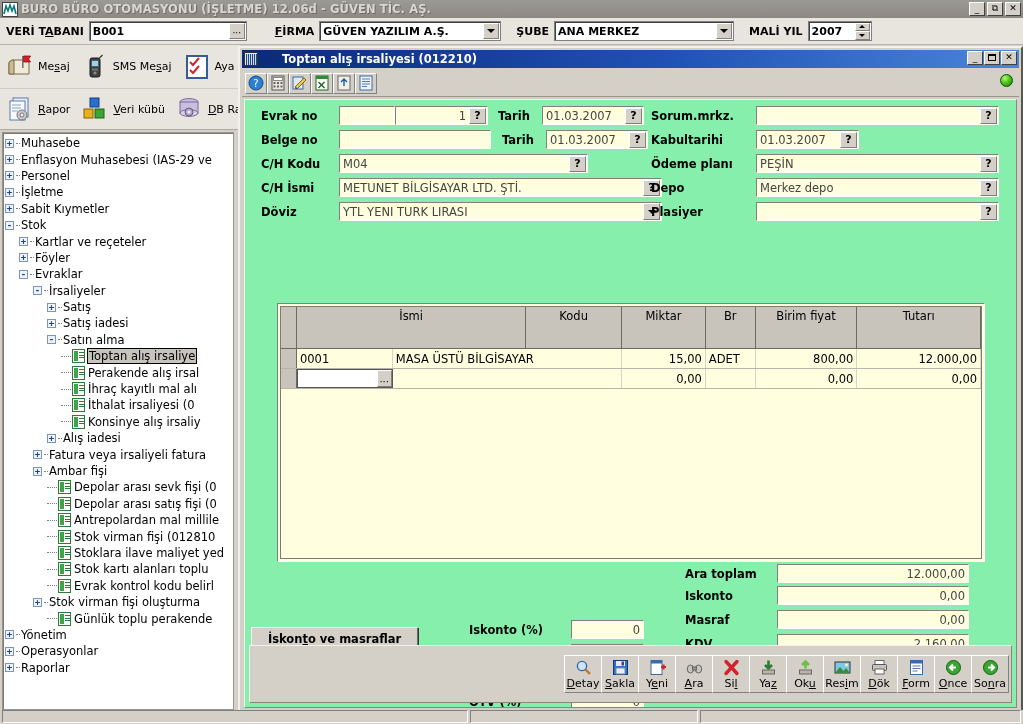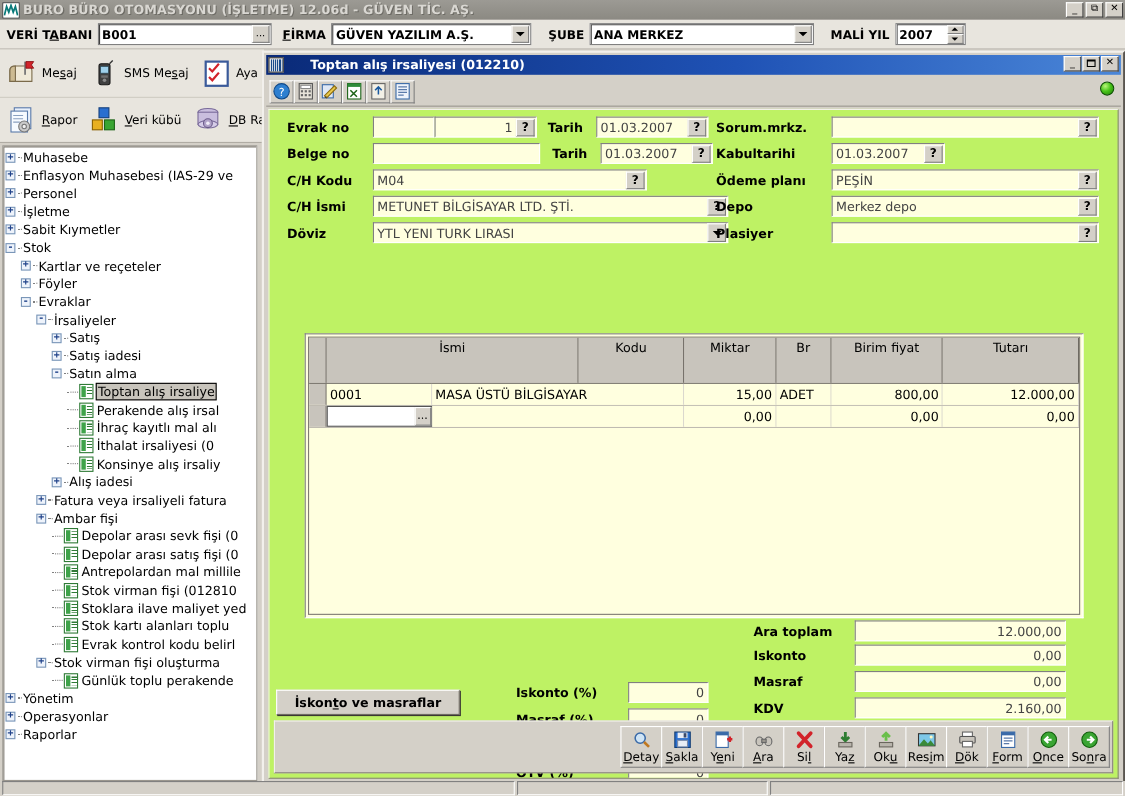--- a/index.html
+++ b/index.html
@@ -160,21 +160,21 @@
     display: flex; align-items: center; justify-content: center; position: relative;
   }
   .greenLed {
     position: absolute; right: 6px; top: 4px; width: 13px; height: 13px; border-radius: 50%;
     background: radial-gradient(circle at 35% 30%, #b9f77a 0%, #49c41a 45%, #1d7a06 100%);
     border: 1px solid #0f5204;
   }
 
   .dlgBody {
     position: absolute; left: 4px; top: 51px; right: 4px; bottom: 4px;
-    background: #bef264;
+    background: #86efac;
     border: 1px solid #f2f0ec; border-right-color: #8a867e; border-bottom-color: #8a867e;
     overflow: hidden;
   }
 
   
   .fld { position: absolute; display: flex; align-items: center; }
   .flabel { font-size: 11.5px; font-weight: bold; color: #000; white-space: nowrap; }
   .ibox {
     background: #ffffdf; height: 19px;
     border-top: 1px solid #808080; border-left: 1px solid #808080;
@@ -229,21 +229,21 @@
     border-top: 1px solid #fff; border-left: 1px solid #fff;
     border-right: 1px solid #6e6a62; border-bottom: 1px solid #6e6a62;
     box-shadow: 1px 1px 0 #3a3832;
     display: flex; align-items: center; justify-content: center;
     font-size: 11.5px; font-weight: bold; color: #000;
   }
   .btnBig u { text-decoration: underline; }
 
   
   .actBar {
-    position: absolute; left: 4px; right: 4px; bottom: 4px; height: 48px;
+    position: absolute; left: 4px; right: 4px; bottom: 4px; height: 58px;
     background: #d4d0c8;
     border: 1px solid #f2f0ec; border-right-color: #8a867e; border-bottom-color: #8a867e;
     display: flex; align-items: center; justify-content: flex-end; padding-right: 2px;
   }
   .actBtn {
     width: 38px; height: 38px; margin-left: -1px;
     background: #d4d0c8;
     border-top: 1px solid #fff; border-left: 1px solid #fff;
     border-right: 1px solid #808080; border-bottom: 1px solid #808080;
     display: flex; flex-direction: column; align-items: center; justify-content: flex-start;
@@ -283,29 +283,29 @@
   </div>
 
   <div class="dbBar">
     <span class="lbl">VERİ T<u>A</u>BANI</span>
     <div class="boxOuter" style="width:158px;">
       <span class="val">B001</span>
       <div class="btnSmall">
           <span style="position:relative;top:2px;">···</span>
         </div>
     </div>
-    <span class="lbl" style="margin-left:5px;"><u>F</u>İRMA</span>
+    <span class="lbl" style="margin-left:23px;"><u>F</u>İRMA</span>
     <div class="boxOuter" style="width:182px;">
       <span class="val">GÜVEN YAZILIM  A.Ş.</span>
       <div class="btnSmall">
           <span class="arrowDn"></span>
         </div>
     </div>
     <span class="lbl" style="margin-left:10px;">ŞUBE</span>
-    <div class="boxOuter" style="width:204px;">
+    <div class="boxOuter" style="width:180px;">
       <span class="val">ANA MERKEZ</span>
       <div class="btnSmall">
           <span class="arrowDn"></span>
         </div>
     </div>
     <span class="lbl" style="margin-left:10px;">MALİ YIL</span>
     <div class="boxOuter" style="width:64px;">
       <span class="val">2007</span>
       <div class="spin">
         <div>

